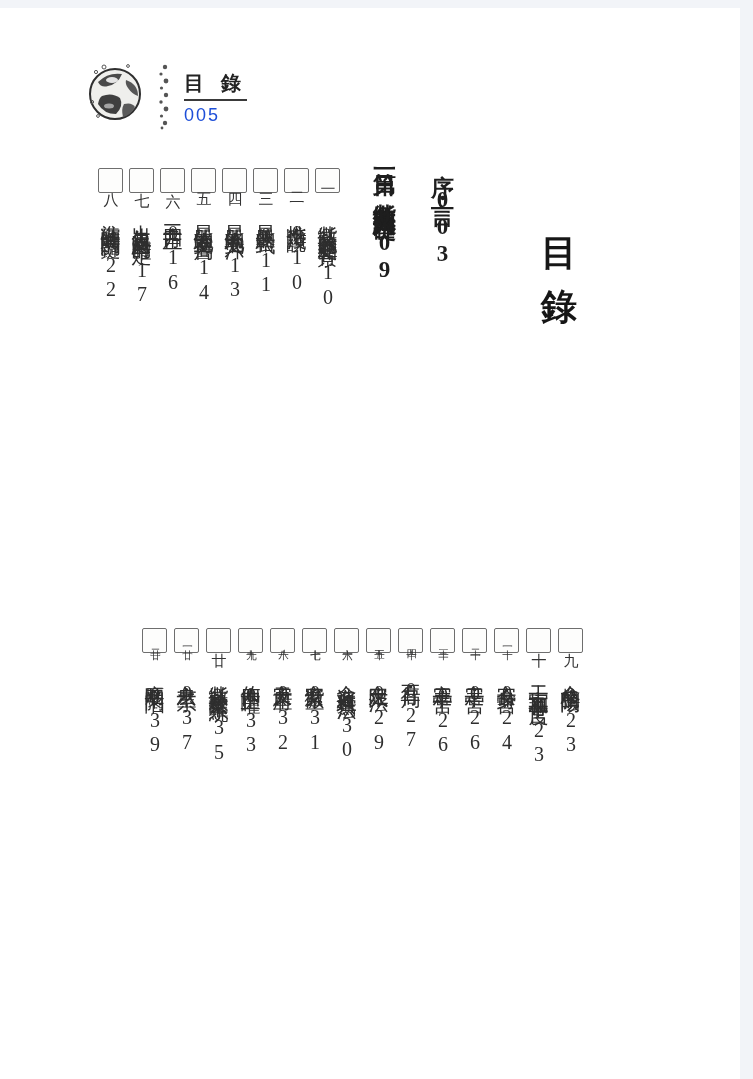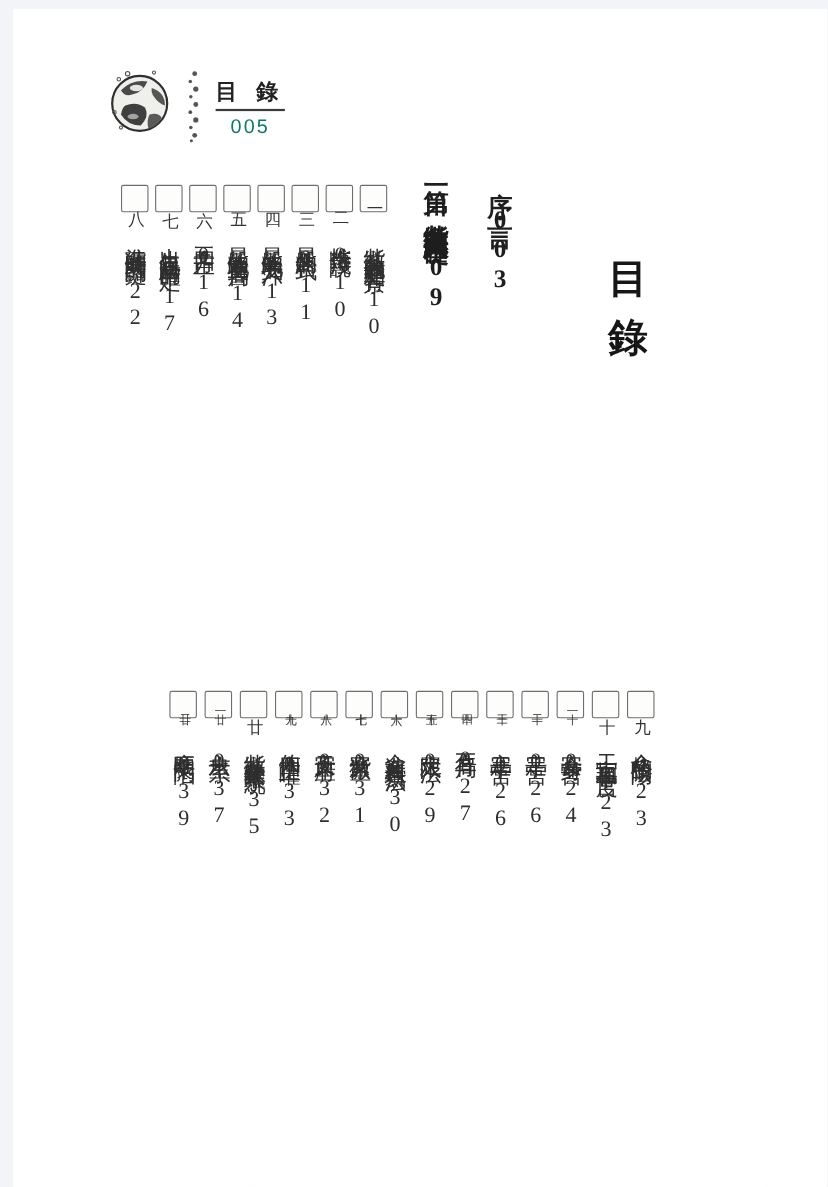--- a/index.html
+++ b/index.html
@@ -6,21 +6,21 @@
   body {
     width: 753px; height: 1079px;
     position: relative;
     background: #f2f4f8;
     overflow: hidden;
     font-family: "Liberation Serif", "DejaVu Serif", serif;
     color: #2b2b2b;
   }
   .page {
     position: absolute;
-    left: 12px; top: 8px;
+    left: 0; top: 8px;
     width: 740px; height: 1071px;
     background: #ffffff;
   }
 
   
   .header {
     position: absolute;
     left: 88px; top: 54px;
     display: flex;
     align-items: flex-start;
@@ -37,22 +37,21 @@
     color: #222;
     border-bottom: 2px solid #3a3a3a;
     padding-bottom: 2px;
     white-space: pre;
   }
   .header-page-number {
     margin-top: 4px;
     font-family: "Liberation Sans", "DejaVu Sans", sans-serif;
     font-size: 18px;
     letter-spacing: 2px;
-    color: #0f766e;
-    text-align: center;
+    color: #1d4ed8;
   }
 
   
   .vsec {
     position: absolute;
     writing-mode: vertical-rl;
     text-orientation: upright;
     color: #2d2d2d;
   }
   .sec-top    { top: 138px; right: 153px; height: 452px; }

